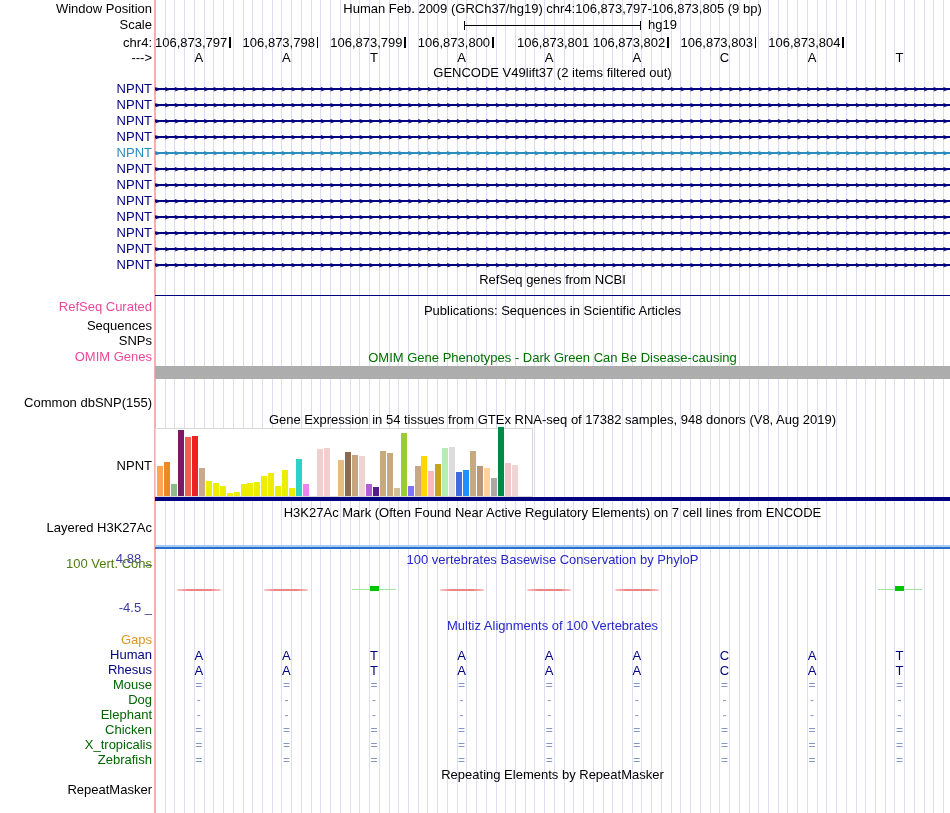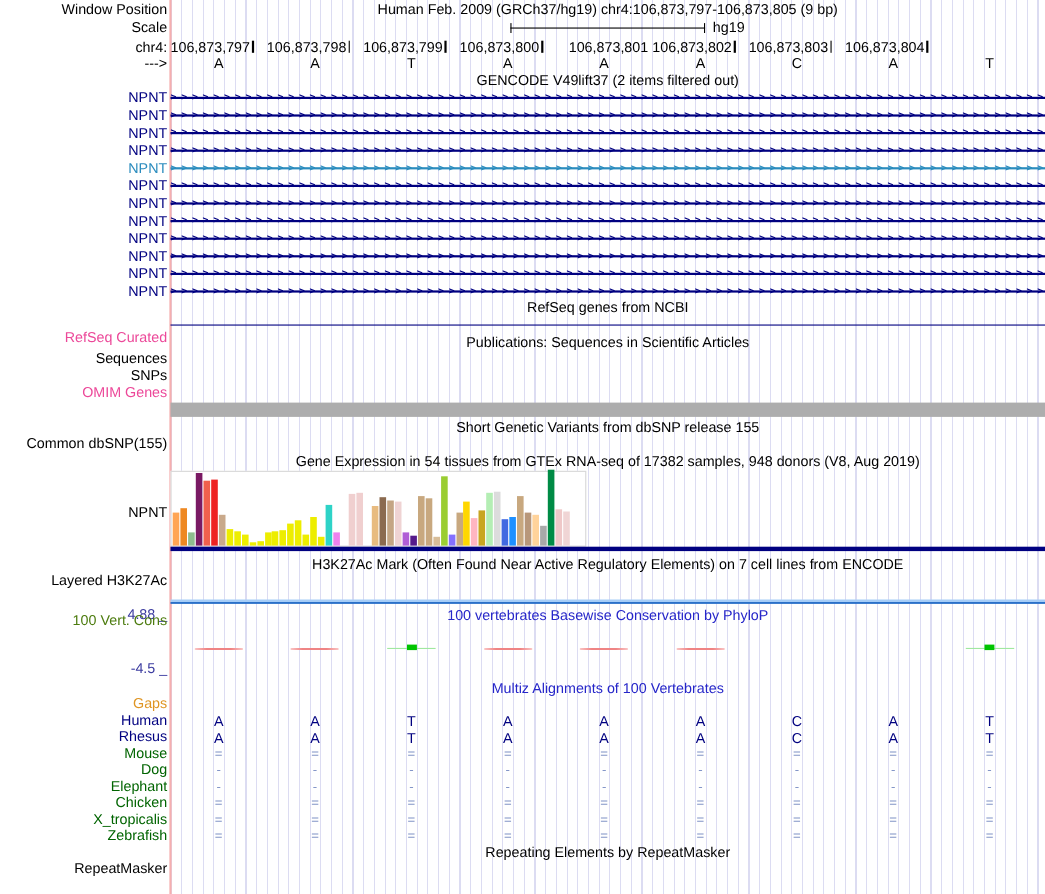--- a/index.html
+++ b/index.html
@@ -168,24 +168,24 @@
     </div>
 
   <div class="ctitle" style="top:273px">RefSeq genes from NCBI</div>
   <div class="llabel" style="top:300px;color:#ec4899">RefSeq Curated</div>
   <div id="refseq-line"></div>
 
   <div class="ctitle" style="top:304px">Publications: Sequences in Scientific Articles</div>
   <div class="llabel" style="top:319px">Sequences</div>
   <div class="llabel" style="top:334px">SNPs</div>
 
+  <div class="ctitle" style="top:351px;color:#007000">OMIM Gene Phenotypes - Dark Green Can Be Disease-causing</div>
   <div class="llabel" style="top:350px;color:#ec4899">OMIM Genes</div>
   <div id="omim-bar"></div>
 
-  <div class="ctitle" style="top:382px">Short Genetic Variants from dbSNP release 155</div>
   <div class="llabel" style="top:396px">Common dbSNP(155)</div>
 
   <div class="ctitle" style="top:413px">Gene Expression in 54 tissues from GTEx RNA-seq of 17382 samples, 948 donors (V8, Aug 2019)</div>
   <div class="llabel" style="top:459px">NPNT</div>
   <div id="gtex-panel">
       <div class="gtex-bar" style="left: 1px; height: 30px; background: rgb(255, 165, 84);"></div>
       <div class="gtex-bar" style="left: 7.96px; height: 34px; background: rgb(238, 136, 34);"></div>
       <div class="gtex-bar" style="left: 14.92px; height: 12px; background: rgb(143, 188, 143);"></div>
       <div class="gtex-bar" style="left: 21.88px; height: 66px; background: rgb(122, 26, 100);"></div>
       <div class="gtex-bar" style="left: 28.84px; height: 59px; background: rgb(240, 96, 77);"></div>

